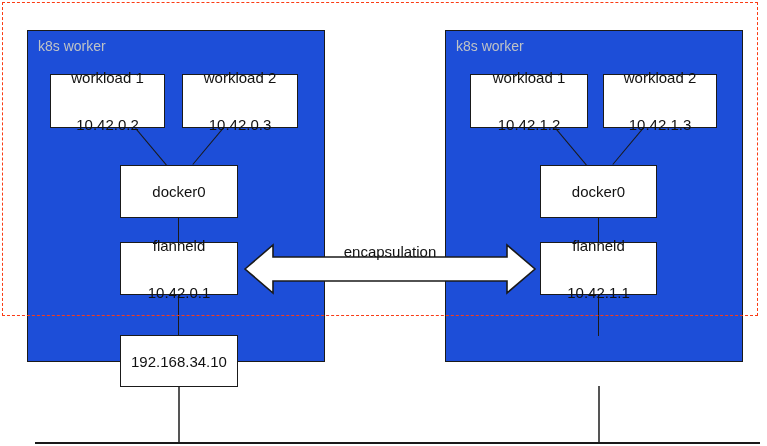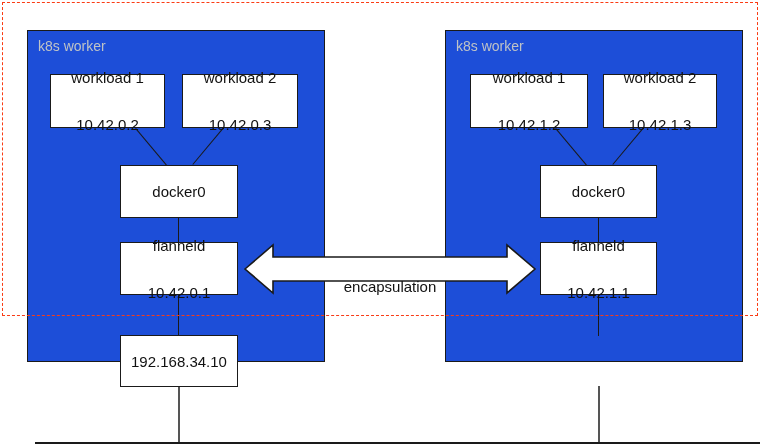--- a/index.html
+++ b/index.html
@@ -104,21 +104,21 @@
     height: 52px;
   }
   .encap-arrow svg { display: block; }
   .encap-label {
     position: absolute;
     left: 243px;
     top: 243px;
     width: 294px;
     height: 52px;
     display: flex;
-    align-items: flex-end;
+    align-items: flex-start;
     justify-content: center;
     font-size: 15px;
     color: #111111;
     pointer-events: none;
     white-space: nowrap;
   }
 </style>
 </head>
 <body>
 

